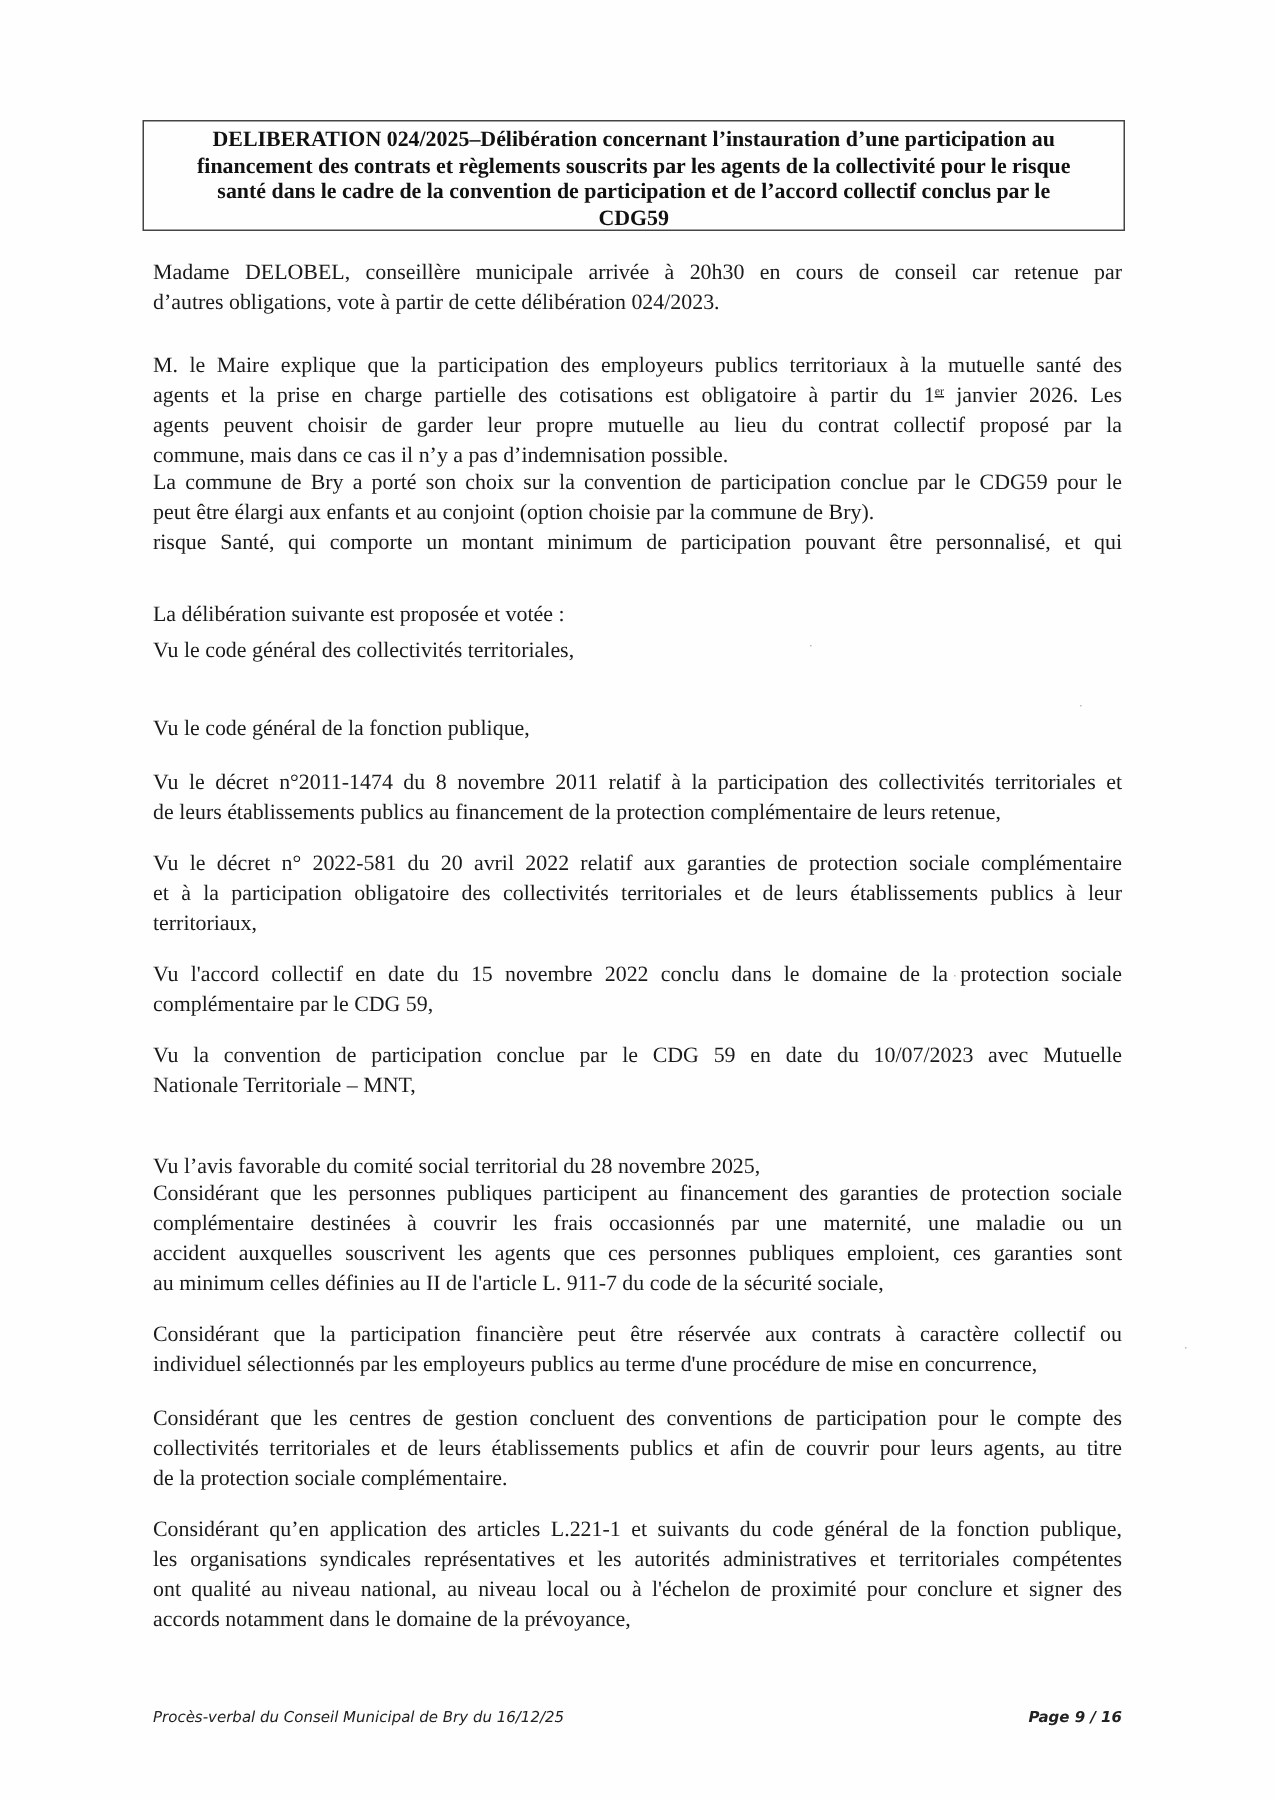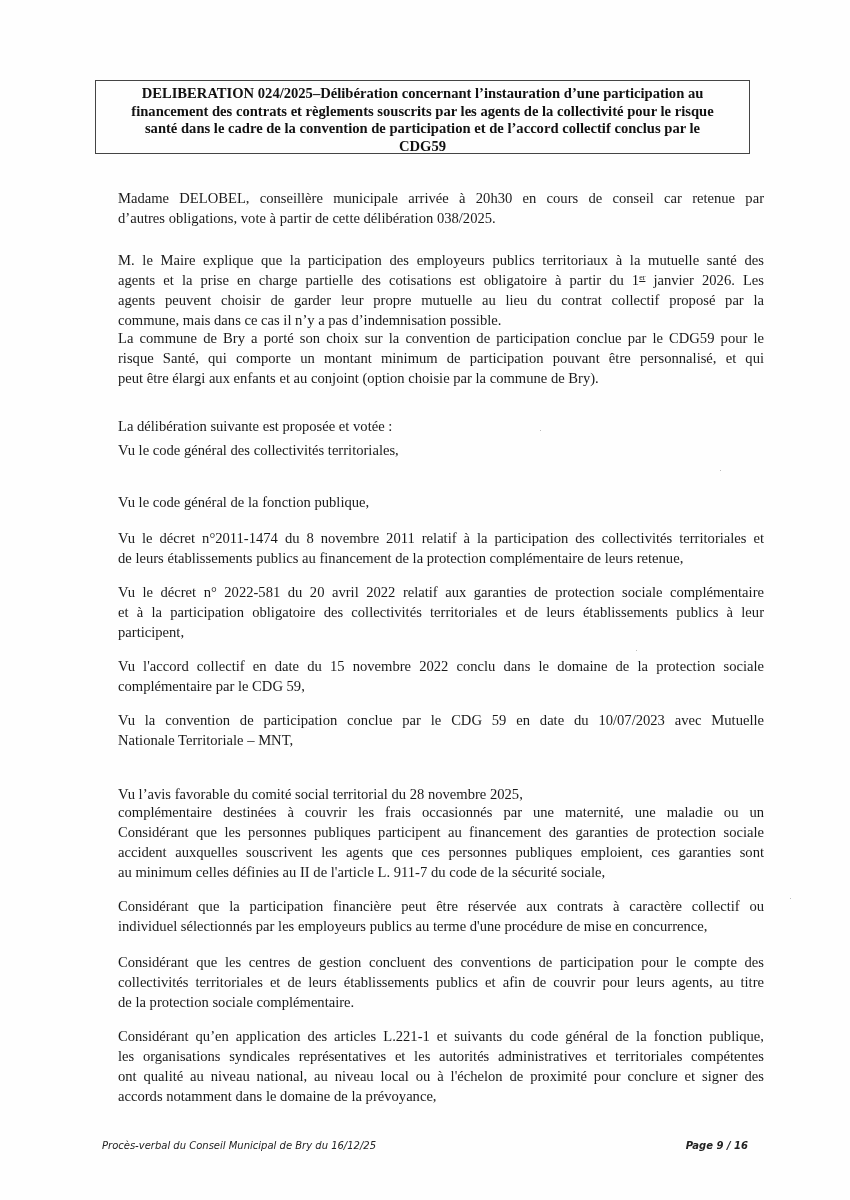--- a/index.html
+++ b/index.html
@@ -41,21 +41,21 @@
     .body {
       position: absolute;
       left: 102px;
       top: 172px;
       width: 646px;
       font-size: 14.6px;
       line-height: 20px;
       text-align: justify;
     }
     .para {
-      margin: 16px;
+      margin: 0;
       position: absolute;
       left: 0;
       width: 646px;
     }
     .line {
       display: block;
       white-space: nowrap;
       text-align: justify;
       text-align-last: justify;
       height: 20px;
@@ -87,34 +87,34 @@
     <span class="title-line">DELIBERATION 024/2025–Délibération concernant l’instauration d’une participation au</span>
     <span class="title-line">financement des contrats et règlements souscrits par les agents de la collectivité pour le risque</span>
     <span class="title-line">santé dans le cadre de la convention de participation et de l’accord collectif conclus par le</span>
     <span class="title-line">CDG59</span>
   </div>
 
   <div class="body">
 
     <div class="para" style="top:0px">
       <span class="line" style="white-space: nowrap;">Madame DELOBEL, conseillère municipale arrivée à 20h30 en cours de conseil car retenue par</span>
-      <span class="line last">d’autres obligations, vote à partir de cette délibération 038/2025.</span>
+      <span class="line last">d’autres obligations, vote à partir de cette délibération 024/2023.</span>
     </div>
 
     <div class="para" style="top:62px">
       <span class="line" style="white-space: nowrap;">M. le Maire explique que la participation des employeurs publics territoriaux à la mutuelle santé des</span>
       <span class="line" style="white-space: nowrap; letter-spacing: -0.00015024px;"><span>agents et la prise en charge partielle des cotisations est obligatoire à partir du 1</span><sup>er</sup><span> janvier 2026. Les</span></span>
       <span class="line" style="white-space: nowrap;">agents peuvent choisir de garder leur propre mutuelle au lieu du contrat collectif proposé par la</span>
       <span class="line last">commune, mais dans ce cas il n’y a pas d’indemnisation possible.</span>
     </div>
 
     <div class="para" style="top:140px">
       <span class="line" style="white-space: nowrap;">La commune de Bry a porté son choix sur la convention de participation conclue par le CDG59 pour le</span>
+      <span class="line last">peut être élargi aux enfants et au conjoint (option choisie par la commune de Bry).</span>
       <span class="line" style="white-space: nowrap;">risque Santé, qui comporte un  montant minimum de participation pouvant être personnalisé, et qui</span>
-      <span class="line last">peut être élargi aux enfants et au conjoint (option choisie par la commune de Bry).</span>
     </div>
 
     <div class="para" style="top:228px">
       <span class="line last">La délibération suivante est proposée et votée :</span>
     </div>
 
     <div class="para" style="top:252px">
       <span class="line last">Vu le code général des collectivités territoriales,</span>
     </div>
 
@@ -123,40 +123,40 @@
     </div>
 
     <div class="para" style="top:340px">
       <span class="line" style="white-space: nowrap;">Vu le décret n°2011-1474 du 8 novembre 2011 relatif à la participation des collectivités territoriales et</span>
       <span class="line last">de leurs établissements publics au financement de la protection complémentaire de leurs retenue,</span>
     </div>
 
     <div class="para" style="top:394px">
       <span class="line" style="white-space: nowrap;">Vu le décret n° 2022-581 du 20 avril 2022 relatif aux garanties de protection sociale complémentaire</span>
       <span class="line" style="white-space: nowrap;">et à la participation obligatoire des collectivités territoriales et de leurs établissements publics à leur</span>
-      <span class="line last">participent,</span>
+      <span class="line last">territoriaux,</span>
     </div>
 
     <div class="para" style="top:468px">
       <span class="line" style="white-space: nowrap;">Vu l'accord collectif en date du 15 novembre 2022 conclu dans le domaine de la protection sociale</span>
       <span class="line last">complémentaire par le CDG 59,</span>
     </div>
 
     <div class="para" style="top:522px">
       <span class="line" style="white-space: nowrap;">Vu la convention de participation conclue par le CDG 59 en date du 10/07/2023 avec Mutuelle</span>
       <span class="line last">Nationale Territoriale – MNT,</span>
     </div>
 
     <div class="para" style="top:596px">
       <span class="line last">Vu l’avis favorable du comité social territorial du 28 novembre 2025,</span>
     </div>
 
     <div class="para" style="top:614px">
+      <span class="line" style="white-space: nowrap;">Considérant que les personnes publiques participent au financement des garanties de protection sociale</span>
       <span class="line" style="white-space: nowrap;">complémentaire destinées à couvrir les frais occasionnés par une maternité, une maladie ou un</span>
-      <span class="line" style="white-space: nowrap;">Considérant que les personnes publiques participent au financement des garanties de protection sociale</span>
       <span class="line" style="white-space: nowrap;">accident auxquelles souscrivent les agents que ces personnes publiques emploient, ces garanties sont</span>
       <span class="line last">au minimum celles définies au II de l'article L. 911-7 du code de la sécurité sociale,</span>
     </div>
 
     <div class="para" style="top:708px">
       <span class="line" style="white-space: nowrap;">Considérant que la participation financière peut être réservée aux contrats à caractère collectif ou</span>
       <span class="line last">individuel sélectionnés par les employeurs publics au terme d'une procédure de mise en concurrence,</span>
     </div>
 
     <div class="para" style="top:764px">

